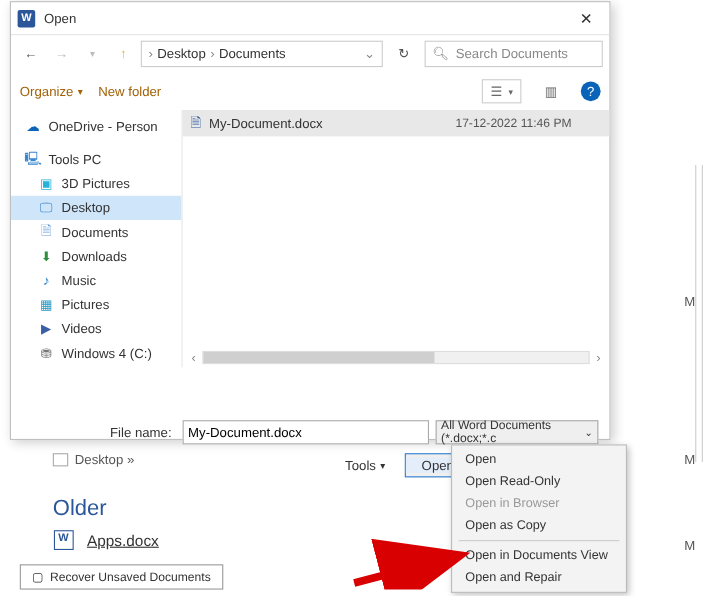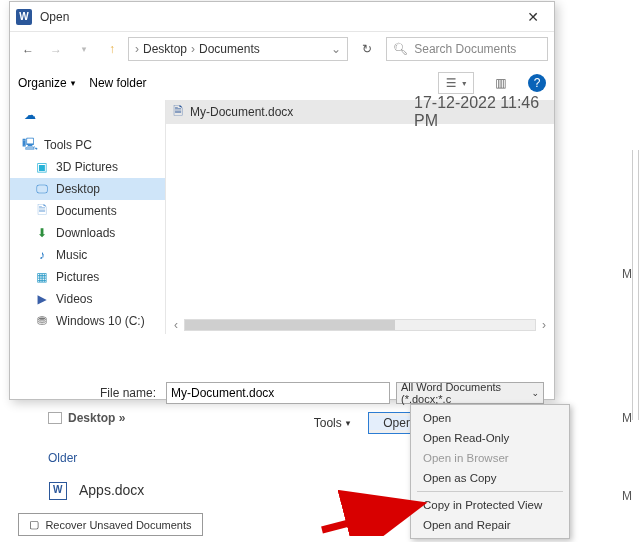--- a/index.html
+++ b/index.html
@@ -11,65 +11,65 @@
   .titlebar .close { width: 30px; text-align:center; font-size:14px; color:#333; cursor:pointer; }
   .navrow { height: 34px; display:flex; align-items:center; padding: 0 6px; gap:4px; }
   .navbtn { width:24px; height:24px; display:flex; align-items:center; justify-content:center; color:#555; }
   .navbtn.disabled { color:#bbb; }
   .folder-up { color:#e8b24a; }
   .breadcrumb { flex:1; height:24px; border:1px solid #ccc; display:flex; align-items:center; padding:0 6px; font-size:12px; gap:4px; }
   .breadcrumb span.sep { color:#888; }
   .refresh { width:30px; text-align:center; color:#555; }
   .search { width:162px; height:24px; border:1px solid #ccc; display:flex; align-items:center; padding:0 6px; color:#888; gap:6px;}
   .toolbar { height:34px; display:flex; align-items:center; padding: 0 8px; gap:14px; }
-  .toolbar .link { color:#000000; font-size:12px; display:flex; align-items:center; gap:4px;text-align:right;}
+  .toolbar .link { color:#a16207; font-size:12px; display:flex; align-items:center; gap:4px;text-align:right;}
   .toolbar .spacer { flex:1; }
   .toolbar .iconbtn { width:26px; height:22px; display:flex; align-items:center; justify-content:center; color:#666; border:1px solid transparent;}
   .toolbar .iconbtn.dd { border:1px solid #ccc; width:36px; justify-content:space-around; padding:0 4px;}
   .help { width:18px; height:18px; border-radius:50%; background:#0963b8; color:#fff; text-align:center; line-height:18px; font-size:12px;}
   .body { display:flex; height:234px; }
   .tree { width:156px; border-right:1px solid #e6e6e6; overflow:hidden; padding-top:4px;}
   .tree .node { height:22px; display:flex; align-items:center; padding-left:12px; gap:6px; font-size:12px; cursor:default;}
   .tree .node.indent { padding-left:24px; }
   .tree .node.selected { background:#cfe5f9; }
   .tree .ticon { width:16px; height:14px; display:inline-flex; align-items:center; justify-content:center; }
   .filearea { flex:1; display:flex; flex-direction:column; }
   .fhead { height:28px; display:flex; align-items:center; border-bottom:1px solid #e6e6e6; font-size:12px; color:#2b579a; }
   .fhead .col-name { flex:1; padding-left:16px; }
   .fhead .col-date { width:140px; }
   .frow { height:24px; display:flex; align-items:center; background:#e8e8e8; font-size:12px; }
   .frow .ficon { width:24px; text-align:center; color:#2b579a;}
   .frow .fname { flex:1; }
-  .frow .fdate { width:140px; color:#555; font-size:16px;}
+  .frow .fdate { width:140px; color:#555; font-size:11px;}
   .scrollcap { height:18px; display:flex; align-items:center; padding:0 8px; color:#888; }
   .scrollcap .bar { flex:1; height:12px; background:#f0f0f0; border:1px solid #ddd; margin:0 6px; position:relative;}
   .scrollcap .bar::before { content:""; position:absolute; left:0; top:0; width:60%; height:100%; background:#cfcfcf;}
   .bottom { padding:6px 10px;margin-top:40px; }
   .bottom .row { display:flex; align-items:center; height:26px; gap:6px; }
   .bottom .lbl { width:140px; text-align:right; font-size:12px; padding-right:4px; }
   .txt { flex:1; height:22px; border:1px solid #aaa; padding:0 4px; font-size:12px; background:#fff;}
   .filter { width:148px; height:22px; border:1px solid #aaa; font-size:11px; padding:0 4px; display:flex; align-items:center; justify-content:space-between; background:#efefef;}
   .btnrow { display:flex; justify-content:flex-end; align-items:center; height:34px; gap:10px; padding-right:2px;}
   .tools { font-size:12px; color:#333; display:flex; align-items:center; gap:4px; margin-right:8px;}
   .btn { height:22px; border:5px solid #ef4444; background:#efefef; font-size:12px; display:flex; align-items:center; }
   .btn.open { border:1px solid #2b7cd3; }
   .btn.open .main { padding:0 14px; border-right:1px solid #2b7cd3; background:#e4eefb;}
   .btn.open .dd { width:16px; text-align:center; background:#e4eefb;}
   .btn.cancel { padding:0 20px; }
   .dropdown { position:absolute; top:404px; left:410px; width:160px; background:#f3f3f3; border:1px solid #bbb; box-shadow:2px 2px 6px rgba(0,0,0,0.25); padding:3px 0;}
   .dropdown .item { height:20px; padding:0 12px; font-size:11.5px; display:flex; align-items:center; color:#333;}
   .dropdown .item.disabled { color:#999; }
   .dropdown .sep { height:1px; background:#ccc; margin:3px 6px;}
   .behind { position:absolute; color:#333; }
-  .older { top:451px; left:48px; color:#2b579a; font-size:12px; }
-  .apps { top:482px; left:49px; display:flex; align-items:flex-start; gap:12px; font-size:14px;}
+  .older { top:451px; left:48px; color:#2b579a; font-size:20px; }
+  .apps { top:482px; left:49px; display:flex; align-items:center; gap:12px; font-size:14px;text-decoration:underline;}
   .wicon { width:18px; height:18px; background:#fff; border:1px solid #2b579a; position:relative;}
   .wicon::after{content:"W"; font-size:10px; color:#2b579a; position:absolute; top:1px; left:3px; font-weight:bold;}
   .recover { position:absolute; top:513px; left:18px; border:1px solid #999; padding:4px 10px; font-size:11px; display:flex; align-items:center; gap:6px;}
-  .bcrumb2 { position:absolute; top:411px; left:48px; font-size:12px; color:#555; display:flex; gap:6px; align-items:center;font-weight:bold;}
+  .bcrumb2 { position:absolute; top:411px; left:48px; font-size:12px; color:#555; display:flex; gap:6px; align-items:center;}
   .arrow { position:absolute; top:490px; left:318px; }
   .rpanel-m { position:absolute; right:8px; font-size:12px; color:#555; }
   .sidevert { position:absolute; right:1px; top:150px; width:7px; height:270px; border-left:1px solid #ccc; border-right:1px solid #ccc;}
 </style>
 </head>
 <body>
 
 <div class="bcrumb2">
   <span style="width:14px;height:12px;border:1px solid #aaa;display:inline-block"></span>
   <span>Desktop »</span>
@@ -127,20 +127,21 @@
         <span style="font-size:8px">▾</span>
       </div>
     <div class="iconbtn">▥</div>
     <div class="help">?</div>
   </div>
 
   <div class="body">
     <div class="tree">
       <div class="node">
           <span class="ticon" style="color:#0a64b8">☁</span>
+          <span>OneDrive - Person</span>
         </div>
       <div style="height:8px"></div>
       <div class="node">
           <span class="ticon" style="color:#3a88d0">🖳</span>
           <span>Tools PC</span>
         </div>
       <div class="node indent">
           <span class="ticon" style="color:#27b2d8">▣</span>
           <span>3D Pictures</span>
         </div>
@@ -163,21 +164,21 @@
       <div class="node indent">
           <span class="ticon" style="color:#2799c7">▦</span>
           <span>Pictures</span>
         </div>
       <div class="node indent">
           <span class="ticon" style="color:#3a5fa8">▶</span>
           <span>Videos</span>
         </div>
       <div class="node indent">
           <span class="ticon" style="color:#777">⛃</span>
-          <span>Windows 10 (C:)</span>
+          <span>Windows 4 (C:)</span>
         </div>
       <div class="node indent"></div>
     </div>
     <div class="filearea">
       <div class="frow">
         <div class="ficon">🗎</div>
         <div class="fname">My-Document.docx</div>
         <div class="fdate">17-12-2022 11:46 PM</div>
       </div>
       <div style="flex:1"></div>
@@ -211,21 +212,21 @@
     </div>
   </div>
 </div>
 
 <div class="dropdown">
   <div class="item">Open</div>
   <div class="item">Open Read-Only</div>
   <div class="item disabled">Open in Browser</div>
   <div class="item">Open as Copy</div>
   <div class="sep"></div>
-  <div class="item">Copy in Protected View</div>
+  <div class="item">Open in Documents View</div>
   <div class="item">Open and Repair</div>
 </div>
 
 <svg class="arrow" width="110" height="46">
   <defs>
       <marker id="ah" markerWidth="12" markerHeight="10" refX="10" refY="5" orient="auto">
         <path d="M0,0 L12,5 L0,10 Z" fill="#d80000"></path>
       </marker>
     </defs>
   <line x1="4" y1="40" x2="96" y2="16" stroke="#d80000" stroke-width="7" marker-end="url(#ah)"></line>

